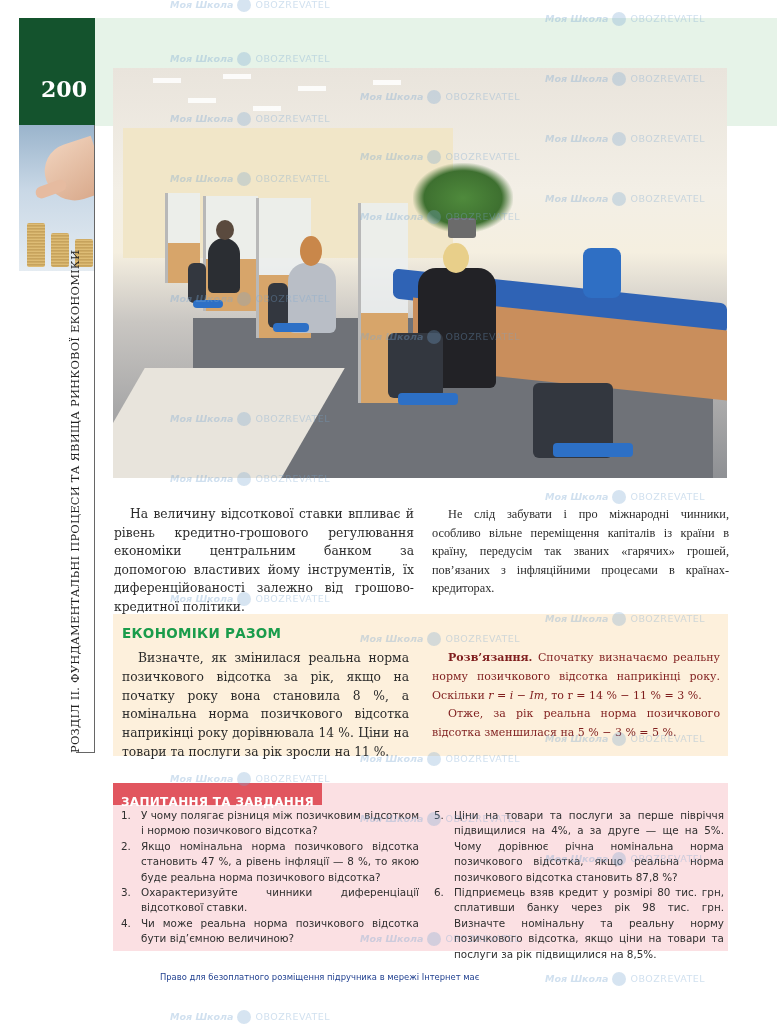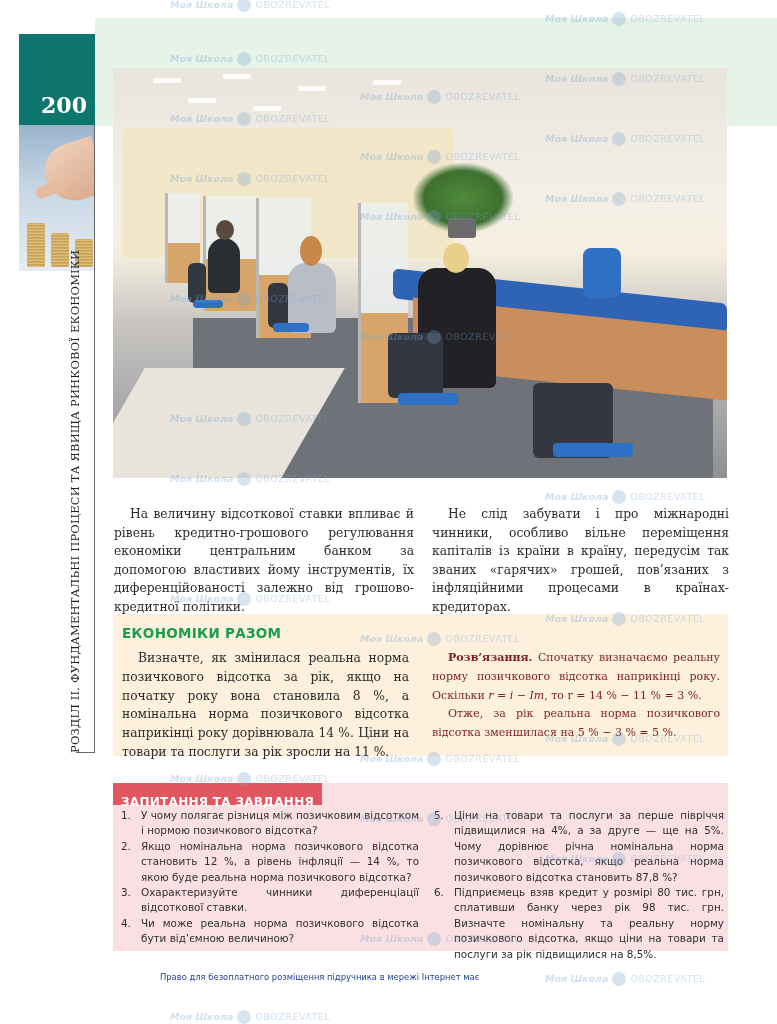--- a/index.html
+++ b/index.html
@@ -1,20 +1,20 @@
 <!DOCTYPE html>
 <html><head>
   <meta charset="utf-8">
   <style>
     * { box-sizing: border-box; margin: 0; padding: 0; }
     html, body { width: 777px; height: 1024px; background: #ffffff; overflow: hidden; }
     body { position: relative; font-family: "DejaVu Serif", serif; color: #2a2a2a; }
 
     .header-band { position: absolute; left: 95px; top: 18px; width: 682px; height: 108px; background: #e6f3e8; }
-    .page-number-box { position: absolute; left: 19px; top: 18px; width: 76px; height: 107px; background: #0f766e; margin-top: 16px; }
+    .page-number-box { position: absolute; left: 19px; top: 18px; width: 76px; height: 107px; background: #14532d; }
     .page-number { position: absolute; left: 0; right: 0; top: 58px; text-align: right; padding-right: 8px;
       font-family: "DejaVu Serif", serif; font-size: 22px; font-weight: bold; color: #ffffff; }
 
     .coin-photo { position: absolute; left: 19px; top: 125px; width: 76px; height: 146px; overflow: hidden;
       background: linear-gradient(180deg, #9ab4cc 0%, #c9d8e6 45%, #e5ecf2 100%); }
     .coin-photo .hand { position: absolute; left: 26px; top: 18px; width: 56px; height: 58px; border-radius: 28px 0 0 30px;
       background: linear-gradient(160deg, #f0d2bc, #d8a88a); transform: rotate(-18deg); }
     .coin-photo .finger { position: absolute; left: 16px; top: 58px; width: 32px; height: 12px; border-radius: 8px;
       background: #e6bba0; transform: rotate(-20deg); }
     .coin-stack { position: absolute; bottom: 4px; width: 18px; border-radius: 2px;
@@ -43,21 +43,21 @@
     .bank-photo .chair-seat { position: absolute; background: #2d70c6; border-radius: 4px; }
     .bank-photo .plant { position: absolute; left: 300px; top: 95px; width: 100px; height: 70px;
       background: radial-gradient(ellipse at center, #4f8a3c 0%, #3e7030 55%, rgba(62,112,48,0) 72%); }
     .bank-photo .pot { position: absolute; left: 335px; top: 150px; width: 28px; height: 20px; background: #6b6b6b; border-radius: 3px; }
     .bank-photo .blue-chair-staff { position: absolute; left: 470px; top: 180px; width: 38px; height: 50px; background: #2f6fc4; border-radius: 8px; }
 
     .col { position: absolute; font-family: "DejaVu Serif", serif; font-size: 12.3px; line-height: 18.6px;
       text-align: justify; color: #2b2b2b; }
     .col p { text-indent: 16px; }
     .col-left { left: 114px; top: 505px; width: 300px; }
-    .col-right { left: 432px; top: 505px; width: 297px; }
+    .col-right { left: 432px; top: 505px; width: 297px; font-family: Liberation Serif, serif; }
 
     .learn-box { position: absolute; left: 113px; top: 614px; width: 615px; height: 142px; background: #fdf0dc; }
     .learn-title { position: absolute; left: 9px; top: 11px; font-family: "DejaVu Sans", sans-serif; font-weight: bold;
       font-size: 13.5px; color: #1a9c4b; letter-spacing: 0.3px; }
     .learn-task { position: absolute; left: 9px; top: 35px; width: 287px; font-family: "DejaVu Serif", serif;
       font-size: 12.3px; line-height: 18.8px; text-align: justify; color: #2b2b2b; }
     .learn-task p, .learn-solution p { text-indent: 16px; }
     .learn-solution { position: absolute; left: 319px; top: 35px; width: 288px; font-family: "DejaVu Serif", serif;
       font-size: 11px; line-height: 18.8px; text-align: justify; color: #7f1d1d; }
     .learn-solution .strong { font-weight: bold; }
@@ -171,21 +171,21 @@
 
 <div class="qa-box">
   <div class="qa-title">ЗАПИТАННЯ ТА ЗАВДАННЯ</div>
   <div class="qa-col qa-col-left">
     <div class="qa-item">
       <span class="qa-num">1.</span>
       <span class="qa-text">У чому полягає різниця між позичковим відсотком і нормою позичкового відсотка?</span>
     </div>
     <div class="qa-item">
       <span class="qa-num">2.</span>
-      <span class="qa-text">Якщо номінальна норма позичкового відсотка становить 12 %, а рівень інфляції — 14 %, то якою буде реальна норма позичкового відсотка?</span>
+      <span class="qa-text">Якщо номінальна норма позичкового відсотка становить 47 %, а рівень інфляції — 8 %, то якою буде реальна норма позичкового відсотка?</span>
     </div>
     <div class="qa-item">
       <span class="qa-num">3.</span>
       <span class="qa-text">Охарактеризуйте чинники диференціації відсоткової ставки.</span>
     </div>
     <div class="qa-item">
       <span class="qa-num">4.</span>
       <span class="qa-text">Чи може реальна норма позичкового відсотка бути від’ємною величиною?</span>
     </div>
   </div>

